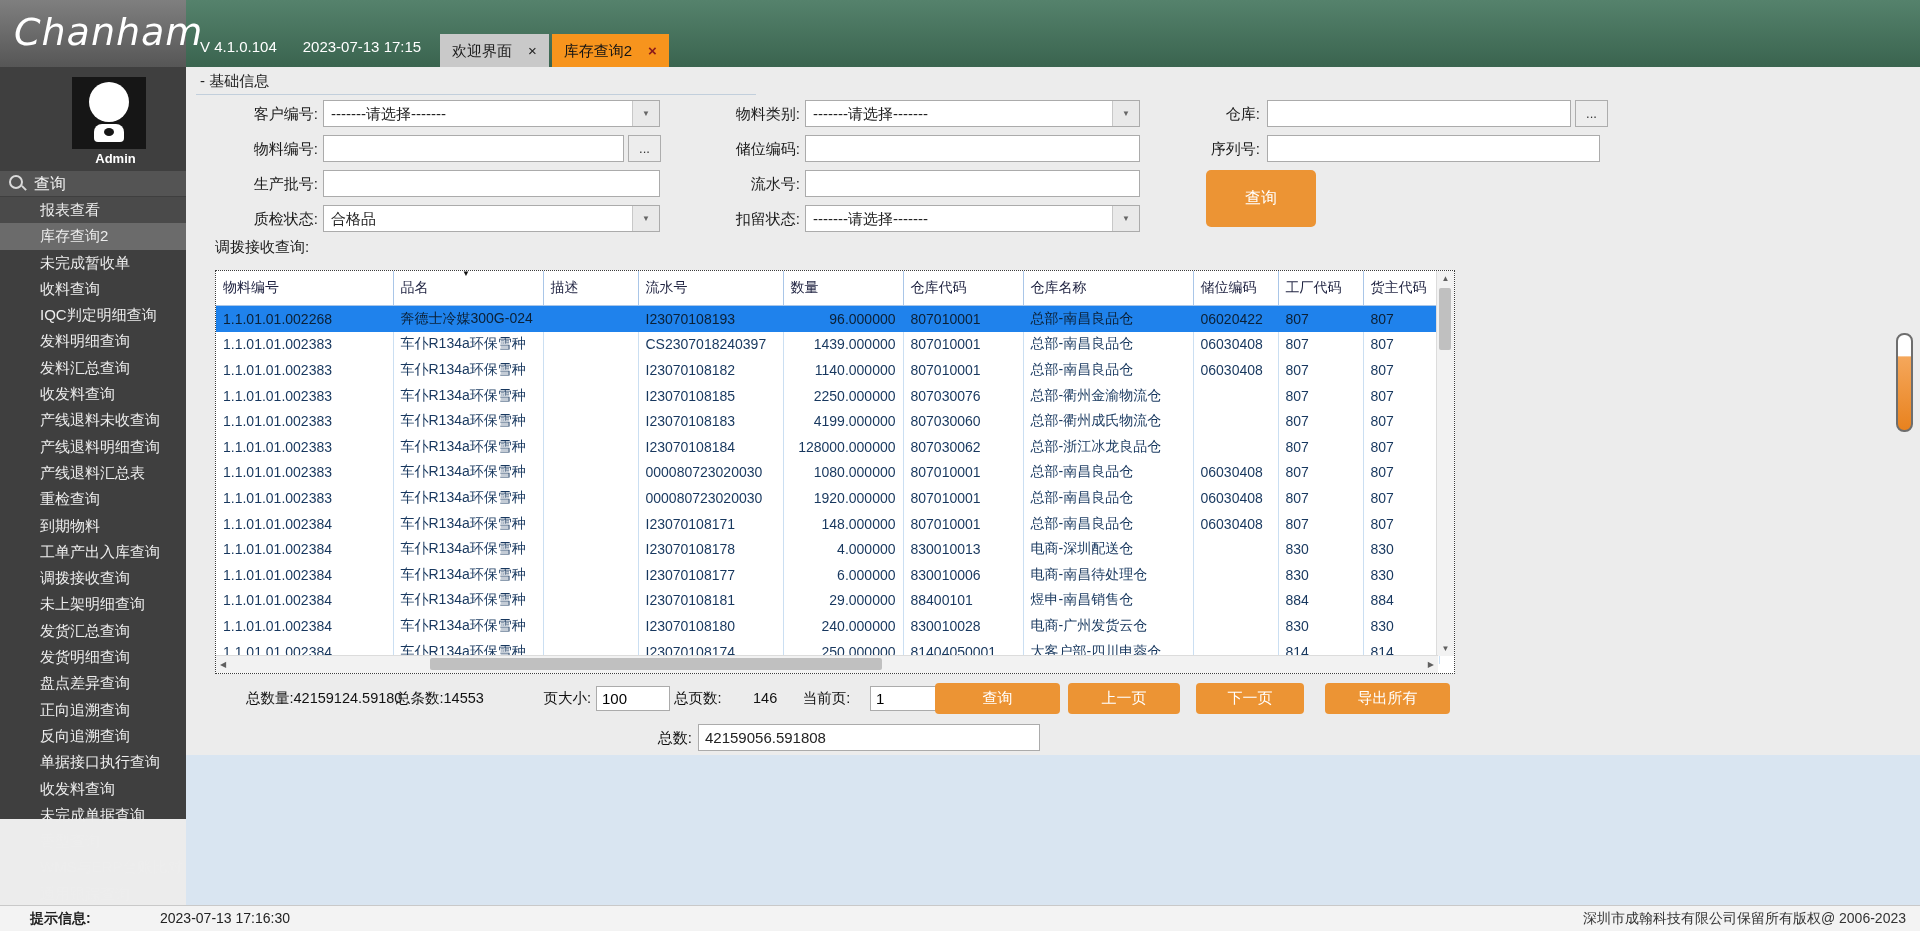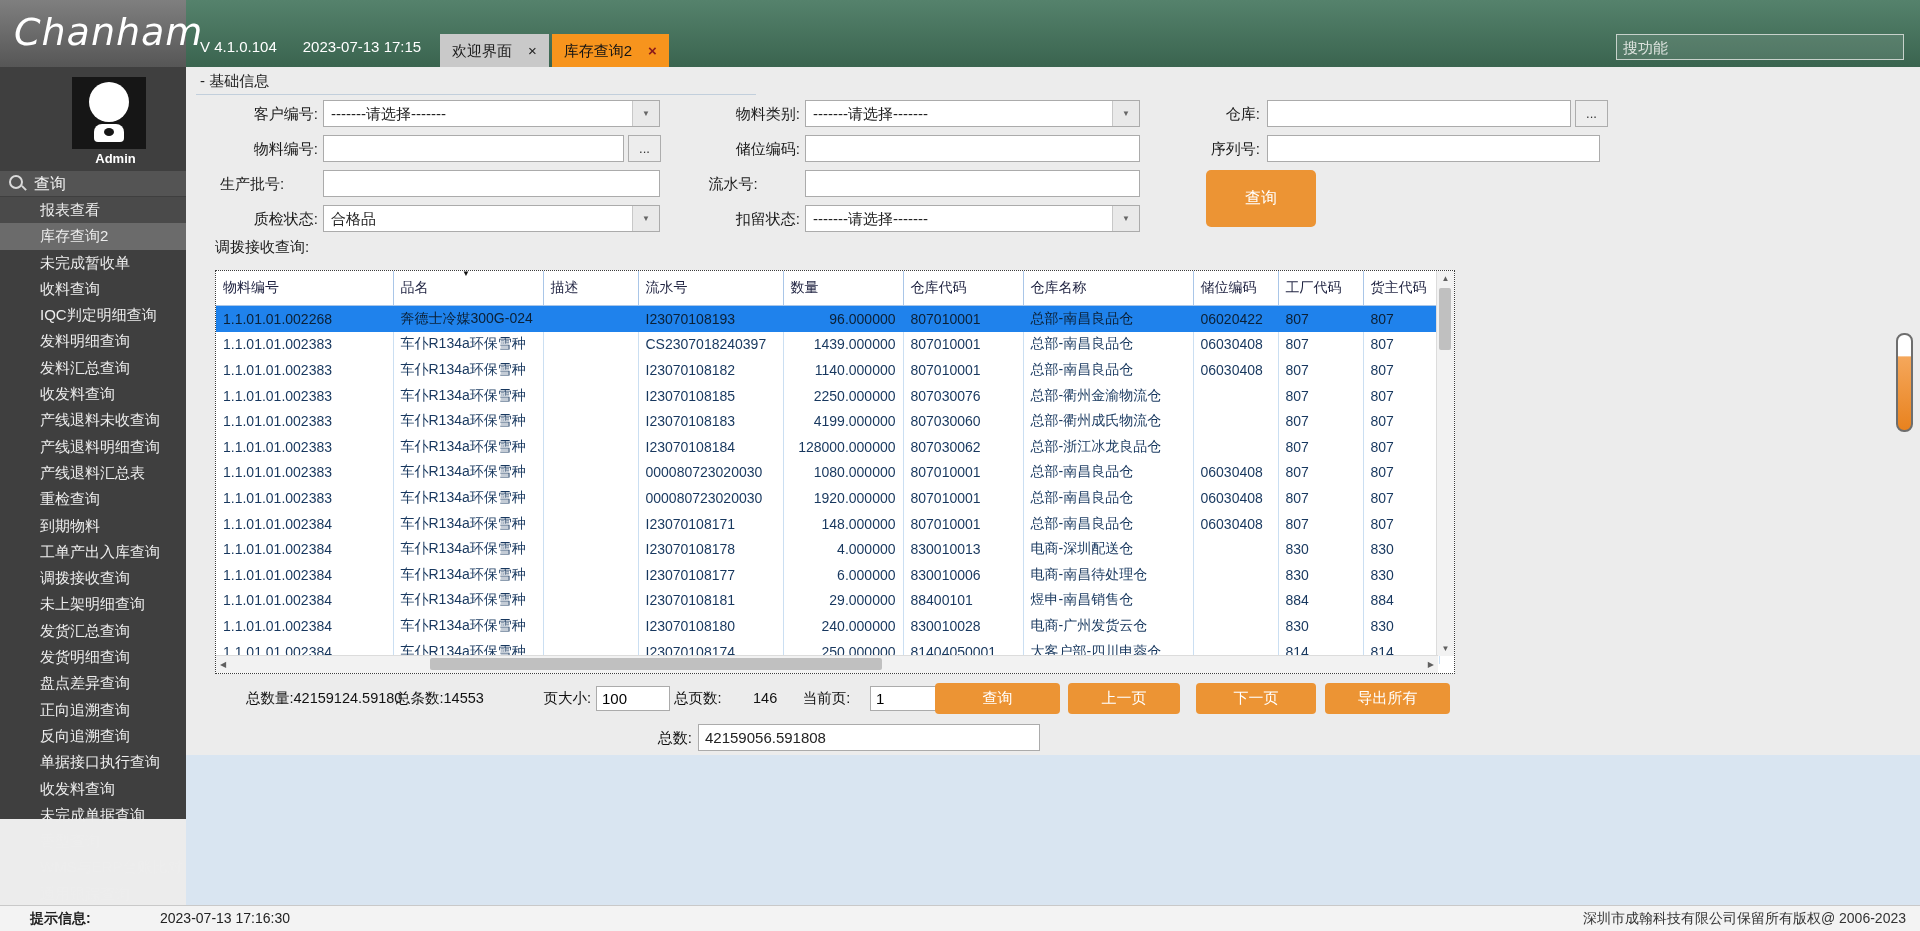--- a/index.html
+++ b/index.html
@@ -50,21 +50,21 @@
   .groupline{position:absolute;left:10px;top:27px;width:560px;height:1px;background:#C2CFDC;}
   .flabel{position:absolute;font-size:15px;color:#1b1b1b;text-align:right;height:27px;line-height:27px;}
   .tbox{position:absolute;height:27px;border:1px solid #ABABAB;background:#fff;box-sizing:border-box;
         font-size:15px;padding:0 5px;color:#222;}
   .select{position:absolute;height:27px;border:1px solid #ABABAB;background:#fff;box-sizing:border-box;}
   .select .sel-text{position:absolute;left:7px;top:0;line-height:25px;font-size:15px;color:#222;white-space:nowrap;}
   .select .sel-btn{position:absolute;right:0;top:0;width:26px;height:25px;background:#E9E9E9;
                    border-left:1px solid #C8C8C8;text-align:center;line-height:25px;font-size:8px;color:#666;}
   .browse{position:absolute;height:27px;width:33px;border:1px solid #ADADAD;background:#EDEDED;
           font-size:13px;line-height:13px;color:#333;box-sizing:border-box;}
-  .r1{top:33px;} .r2{top:68px;} .r3{top:103px;text-align:center;} .r4{top:138px;}
+  .r1{top:33px;} .r2{top:68px;} .r3{top:103px;} .r4{top:138px;}
   .lab-c1{left:0;width:132px;} .lab-c2{left:480px;width:134px;} .lab-c3{left:940px;width:134px;}
   .fld-c1{left:137px;width:337px;} .fld-c2{left:619px;width:335px;}
   #f-materialno{left:137px;width:301px;} #b-materialno{left:442px;}
   #f-warehouse{left:1081px;width:304px;} #b-warehouse{left:1389px;}
   #f-serial{left:1081px;width:333px;}
   #btn-query-main{position:absolute;left:1020px;top:103px;width:110px;height:57px;background:#EC9434;
         border:none;border-radius:5px;color:#fff;font-size:16px;cursor:pointer;}
   .listlabel{position:absolute;left:29px;top:171px;font-size:15px;color:#1b1b1b;}
   
   #grid{position:absolute;left:29px;top:203px;width:1240px;height:404px;background:#fff;
@@ -91,21 +91,21 @@
   #pg-totalqty{left:60px;} #pg-totalcnt{left:210px;}
   #pg-pagesize-l{left:330px;width:75px;text-align:right;}
   #pg-totalpages-l{left:488px;} #pg-totalpages-v{left:567px;}
   #pg-current-l{left:602px;width:77px;text-align:center;}
   .pginput{position:absolute;top:619px;height:25px;border:1px solid #ABABAB;background:#fff;
            font-size:15px;padding:0 5px;box-sizing:border-box;}
   #pg-pagesize-i{left:410px;width:74px;} #pg-current-i{left:684px;width:66px;}
   .pgbtn{position:absolute;top:616px;height:31px;background:#EC9434;border:none;border-radius:4px;
          color:#fff;font-size:15px;cursor:pointer;}
   #btn-pg-query{left:749px;width:125px;} #btn-prev{left:882px;width:112px;}
-  #btn-next{left:1010px;width:120px;} #btn-export{left:1139px;width:125px;}
+  #btn-next{left:1010px;width:108px;} #btn-export{left:1139px;width:125px;}
   #sum-l{position:absolute;left:406px;top:657px;width:100px;text-align:right;font-size:15px;
          height:27px;line-height:27px;color:#111;}
   #sum-i{position:absolute;left:512px;top:657px;width:342px;height:27px;border:1px solid #ABABAB;
          background:#fff;font-size:15px;padding:0 6px;box-sizing:border-box;color:#222;}
   
   #statusbar{position:absolute;left:0;top:905px;width:1920px;height:26px;background:#F3F3F3;
              border-top:1px solid #C9C9C9;box-sizing:border-box;font-size:14px;color:#222;}
   #hint-l{position:absolute;left:30px;top:4px;font-weight:700;}
   #hint-v{position:absolute;left:160px;top:4px;}
   #copyright{position:absolute;right:14px;top:4px;color:#333;}
@@ -124,21 +124,20 @@
   <div id="tabbar">
       <div class="tab">
         <span class="tab-label">欢迎界面</span>
         <span class="tab-close">×</span>
       </div>
       <div class="tab active">
         <span class="tab-label">库存查询2</span>
         <span class="tab-close">×</span>
       </div>
     </div>
-  <input id="funcsearch" placeholder="搜功能" style="">
 </div>
 
 <div id="sidebar">
   <div id="avatarbox">
     <div class="head"></div>
     <div class="torso">
         <i></i>
       </div>
   </div>
   <div id="adminname">Admin</div>

